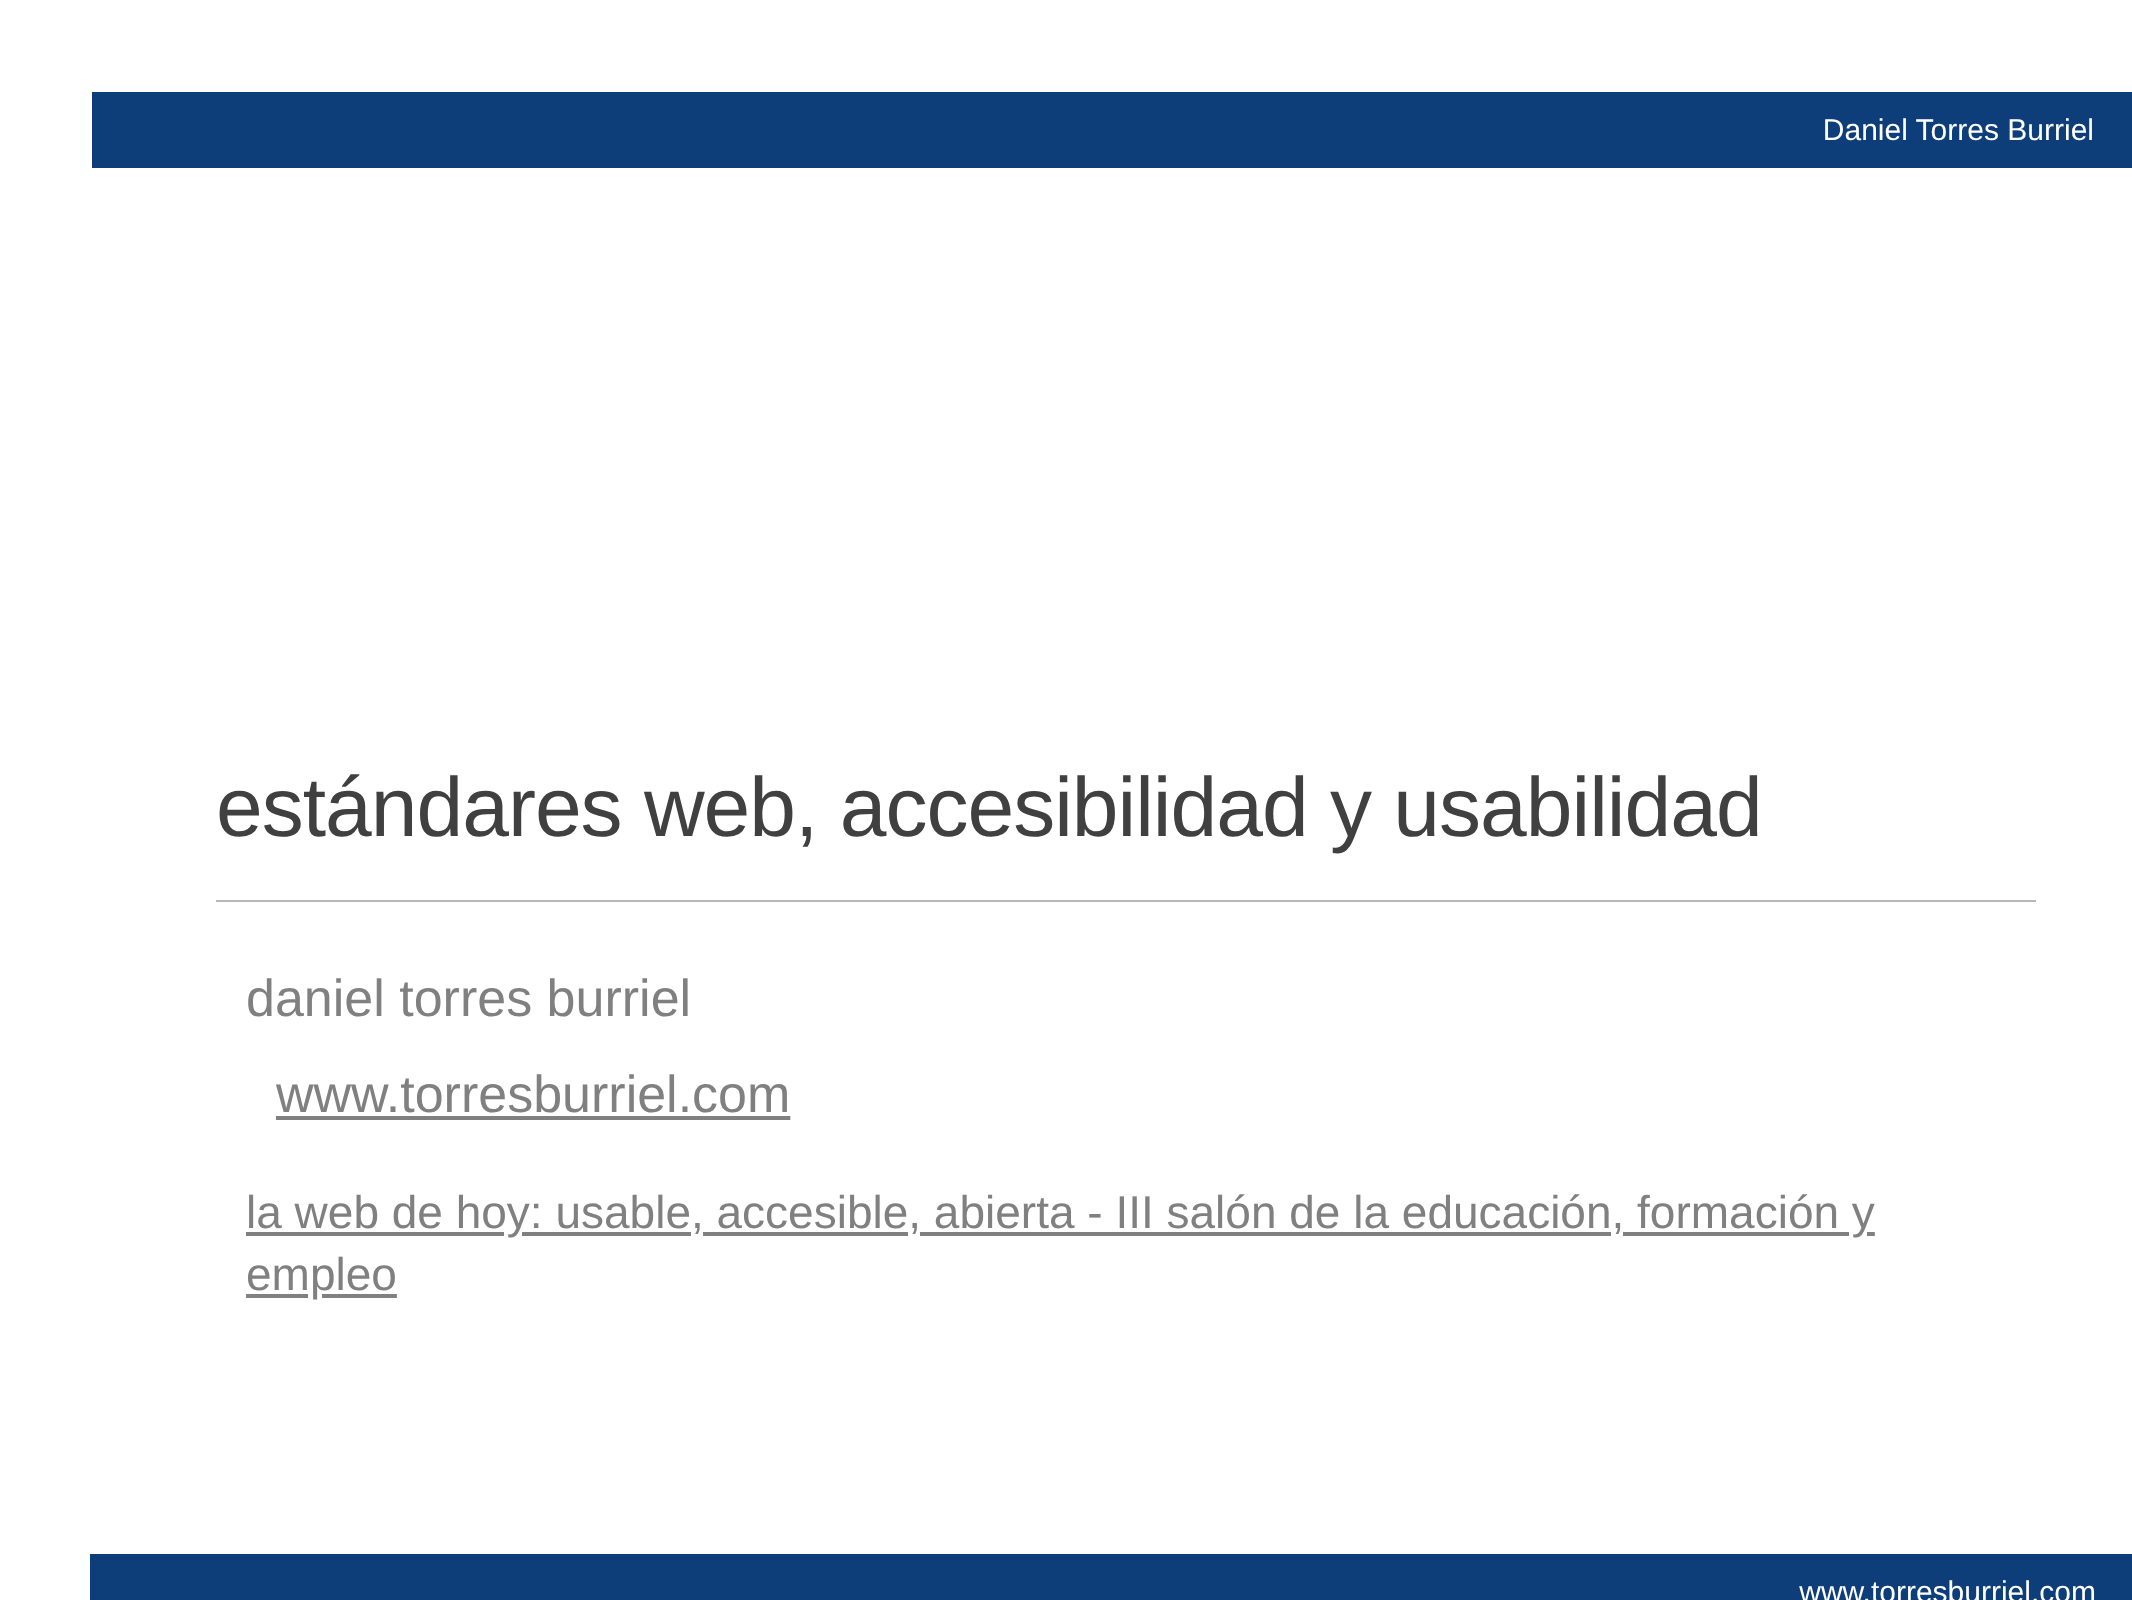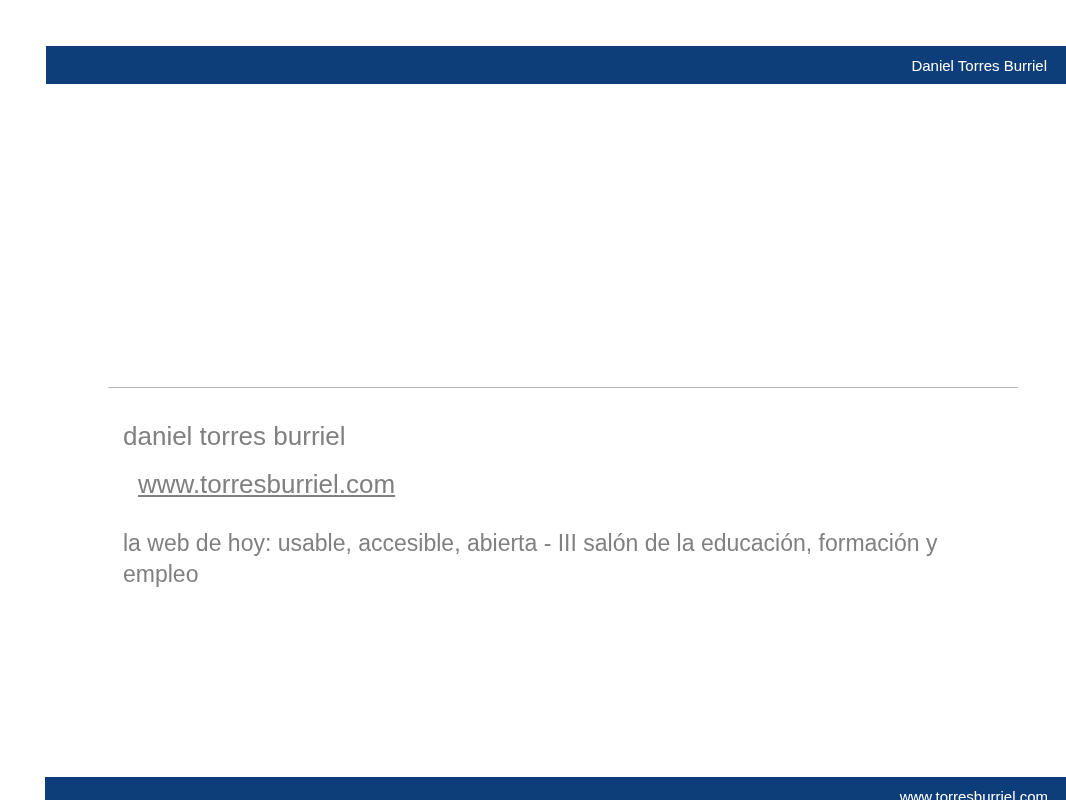--- a/index.html
+++ b/index.html
@@ -85,30 +85,32 @@
     line-height: 1.25;
   }
   .event-block {
     margin-top: 28px;
   }
   .event-line {
     font-size: 23px;
     font-weight: 400;
     color: #808080;
     line-height: 1.35;
+    text-decoration: underline;
   }
 </style>
 </head>
 <body>
 
 <div class="header-bar">
   <span class="header-author">Daniel Torres Burriel</span>
 </div>
 
 <div class="content">
+  <h1 class="title">estándares web, accesibilidad y usabilidad</h1>
   <hr class="divider">
   <div class="author-block">
     <div class="author-name">daniel torres burriel</div>
     <div><a class="author-link">www.torresburriel.com</a></div>
   </div>
   <div class="event-block">
     <div class="event-line">la web de hoy: usable, accesible, abierta - III salón de la educación, formación y empleo</div>
   </div>
 </div>
 

